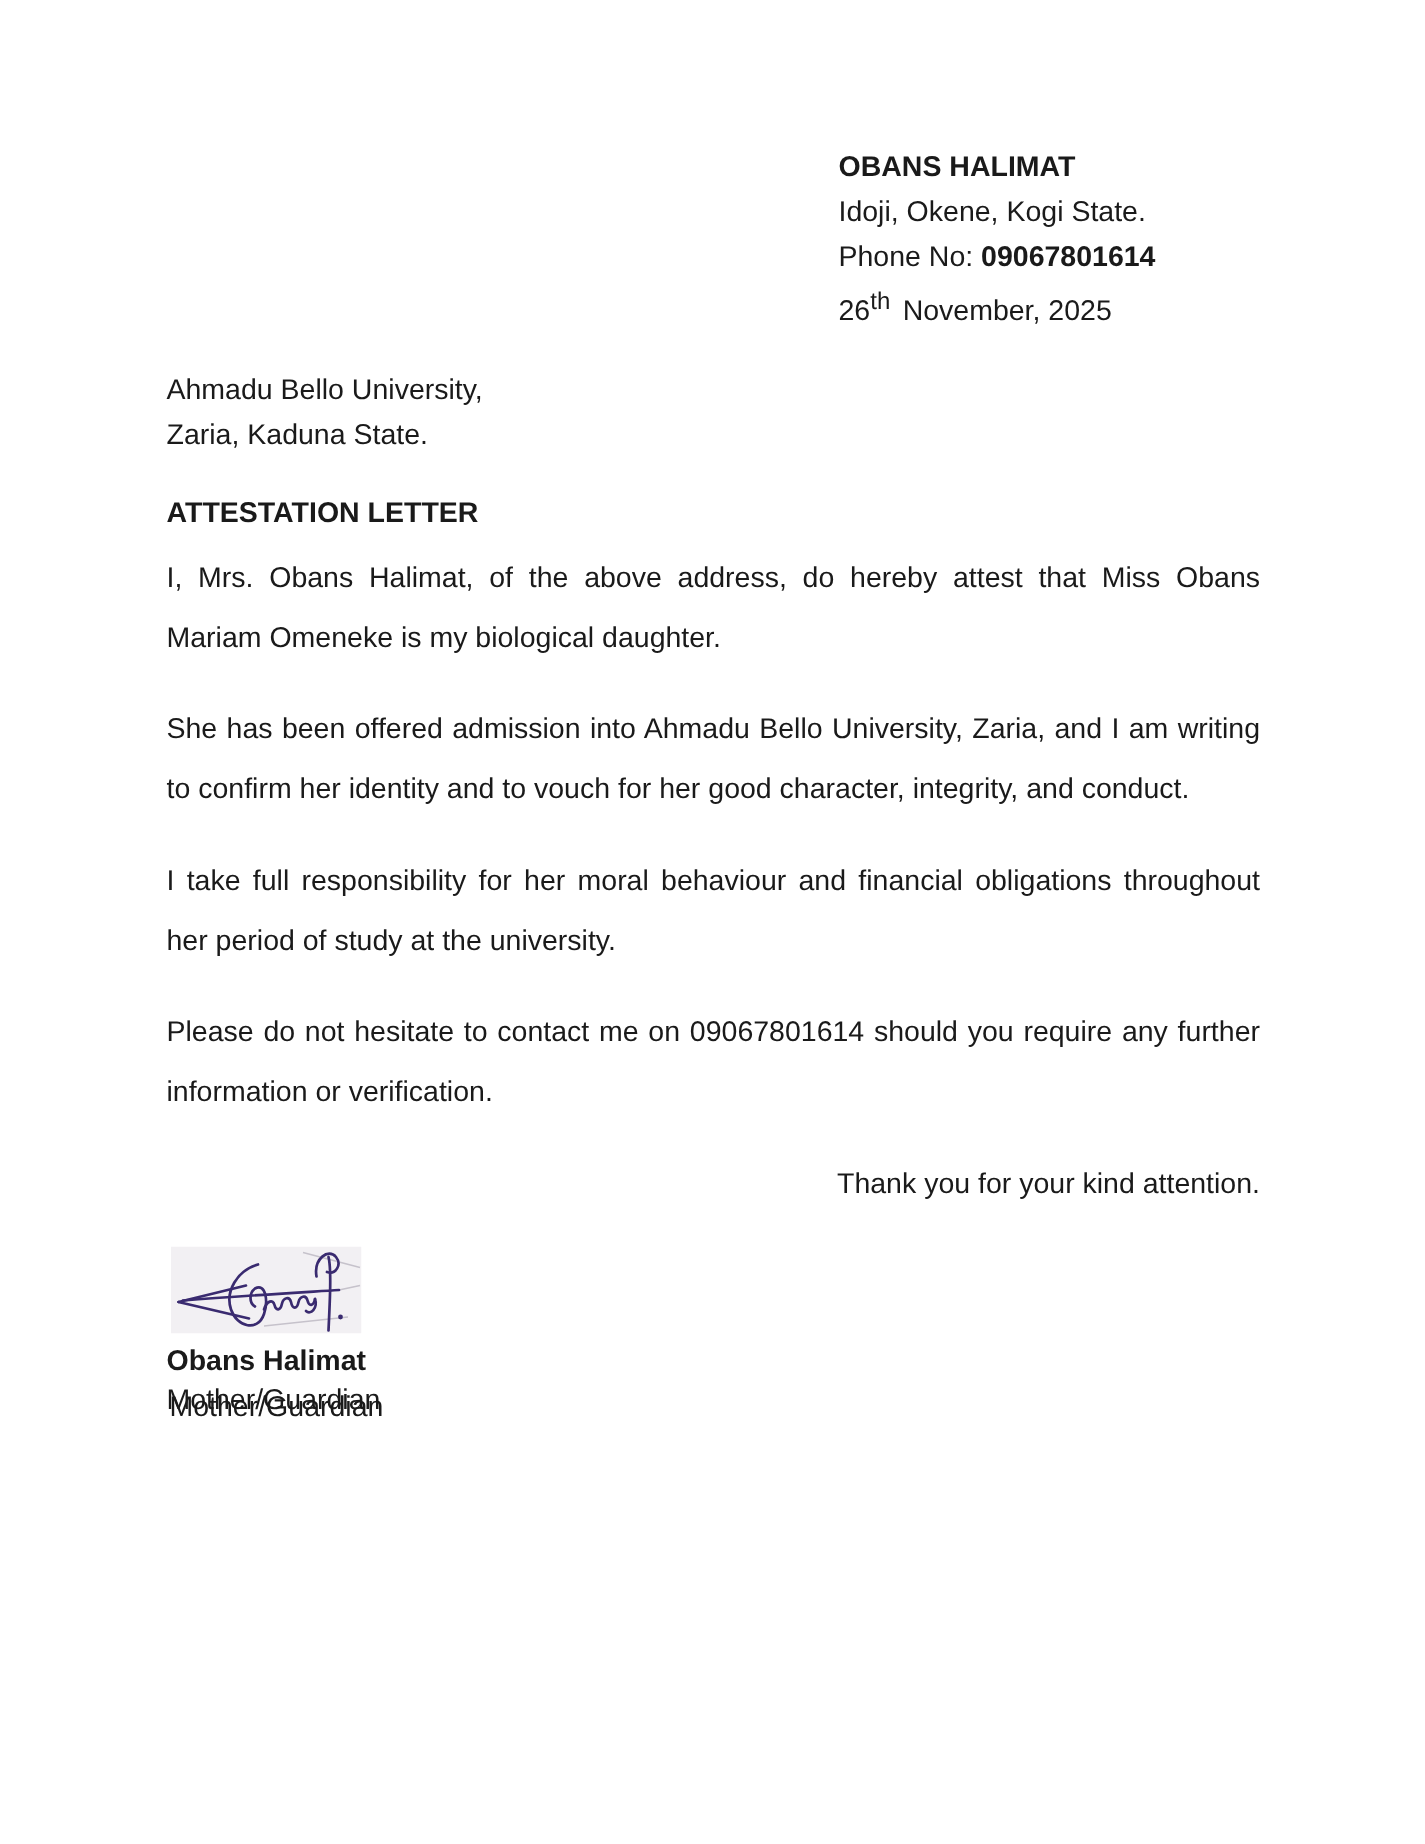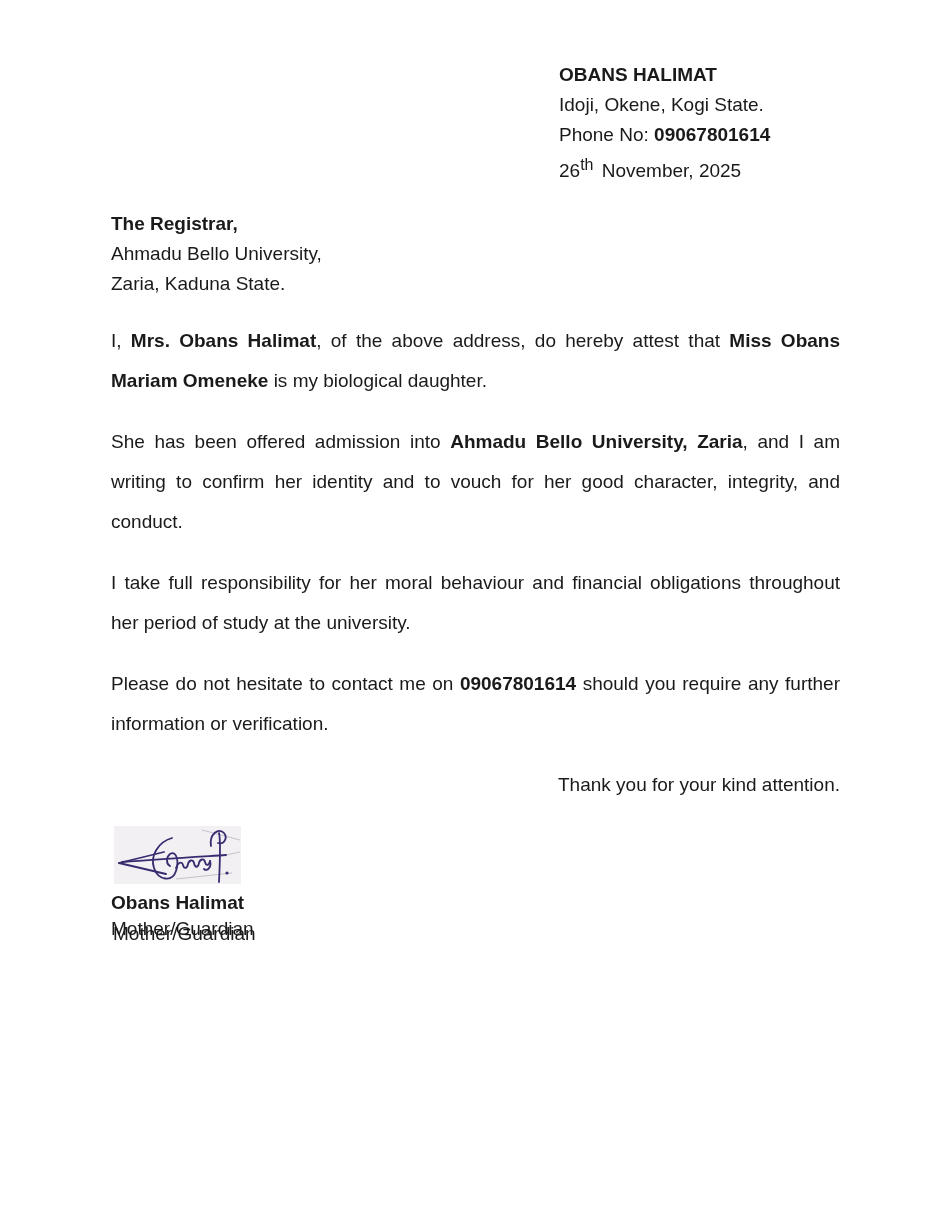--- a/index.html
+++ b/index.html
@@ -5,21 +5,21 @@
   * { margin: 0; padding: 0; box-sizing: border-box; }
   html, body { background: #ffffff; }
   .page {
     position: relative;
     width: 950px;
     height: 1229px;
     background: var(--page-background, #ffffff);
     color: var(--text-ink, #1a1a1a);
     font-family: "Liberation Sans", sans-serif;
     font-size: 19px;
-    padding: 60px 110px 0 111px;
+    padding: 97px 110px 0 111px;
     overflow: hidden;
   }
   .bold { font-weight: bold; }
   .sender {
     margin-left: 448px;
     line-height: 30px;
     margin-bottom: 23px;
     white-space: nowrap;
   }
   .sender sup {
@@ -39,21 +39,21 @@
   .subject {
     font-weight: bold;
     line-height: 30px;
     margin: 0 0 8px 0;
   }
   .body-p {
     line-height: 40px;
     text-align: justify;
     margin: 0 0 21px 0;
   }
-  .body-p .b { font-weight: bold; }
+  .body-p .b { font-weight: normal; }
   .single-line { text-align: right; }
   .sig-wrap {
     margin-top: 19px;
     width: 127px;
     height: 58px;
     margin-left: 3px;
   }
   .signer {
     margin-top: 6px;
     line-height: 26px;
@@ -80,26 +80,26 @@
 <div class="page">
 
   <div class="sender">
     <div class="bold">OBANS HALIMAT</div>
     <div>Idoji, Okene, Kogi State.</div>
     <div><span>Phone No: </span><span class="bold">09067801614</span></div>
     <div><span>26</span><sup>th</sup><span> November, 2025</span></div>
   </div>
 
   <div class="recipient">
-    <div class="bold">The Registrar,</div>
     <div>Ahmadu Bello University,</div>
     <div>Zaria, Kaduna State.</div>
   </div>
 
 
+  <p class="subject">ATTESTATION LETTER</p>
 
   <p class="body-p"><span>I, </span><span class="b">Mrs. Obans Halimat</span><span>, of the above address, do hereby attest that </span><span class="b">Miss Obans Mariam Omeneke</span><span> is my biological daughter.</span></p>
 
   <p class="body-p"><span>She has been offered admission into </span><span class="b">Ahmadu Bello University, Zaria</span><span>, and I am writing to confirm her identity and to vouch for her good character, integrity, and conduct.</span></p>
 
   <p class="body-p"><span>I take full responsibility for her moral behaviour and financial obligations throughout her period of study at the university.</span></p>
 
   <p class="body-p"><span>Please do not hesitate to contact me on </span><span class="b">09067801614</span><span> should you require any further information or verification.</span></p>
 
   <p class="body-p single-line">Thank you for your kind attention.</p>

